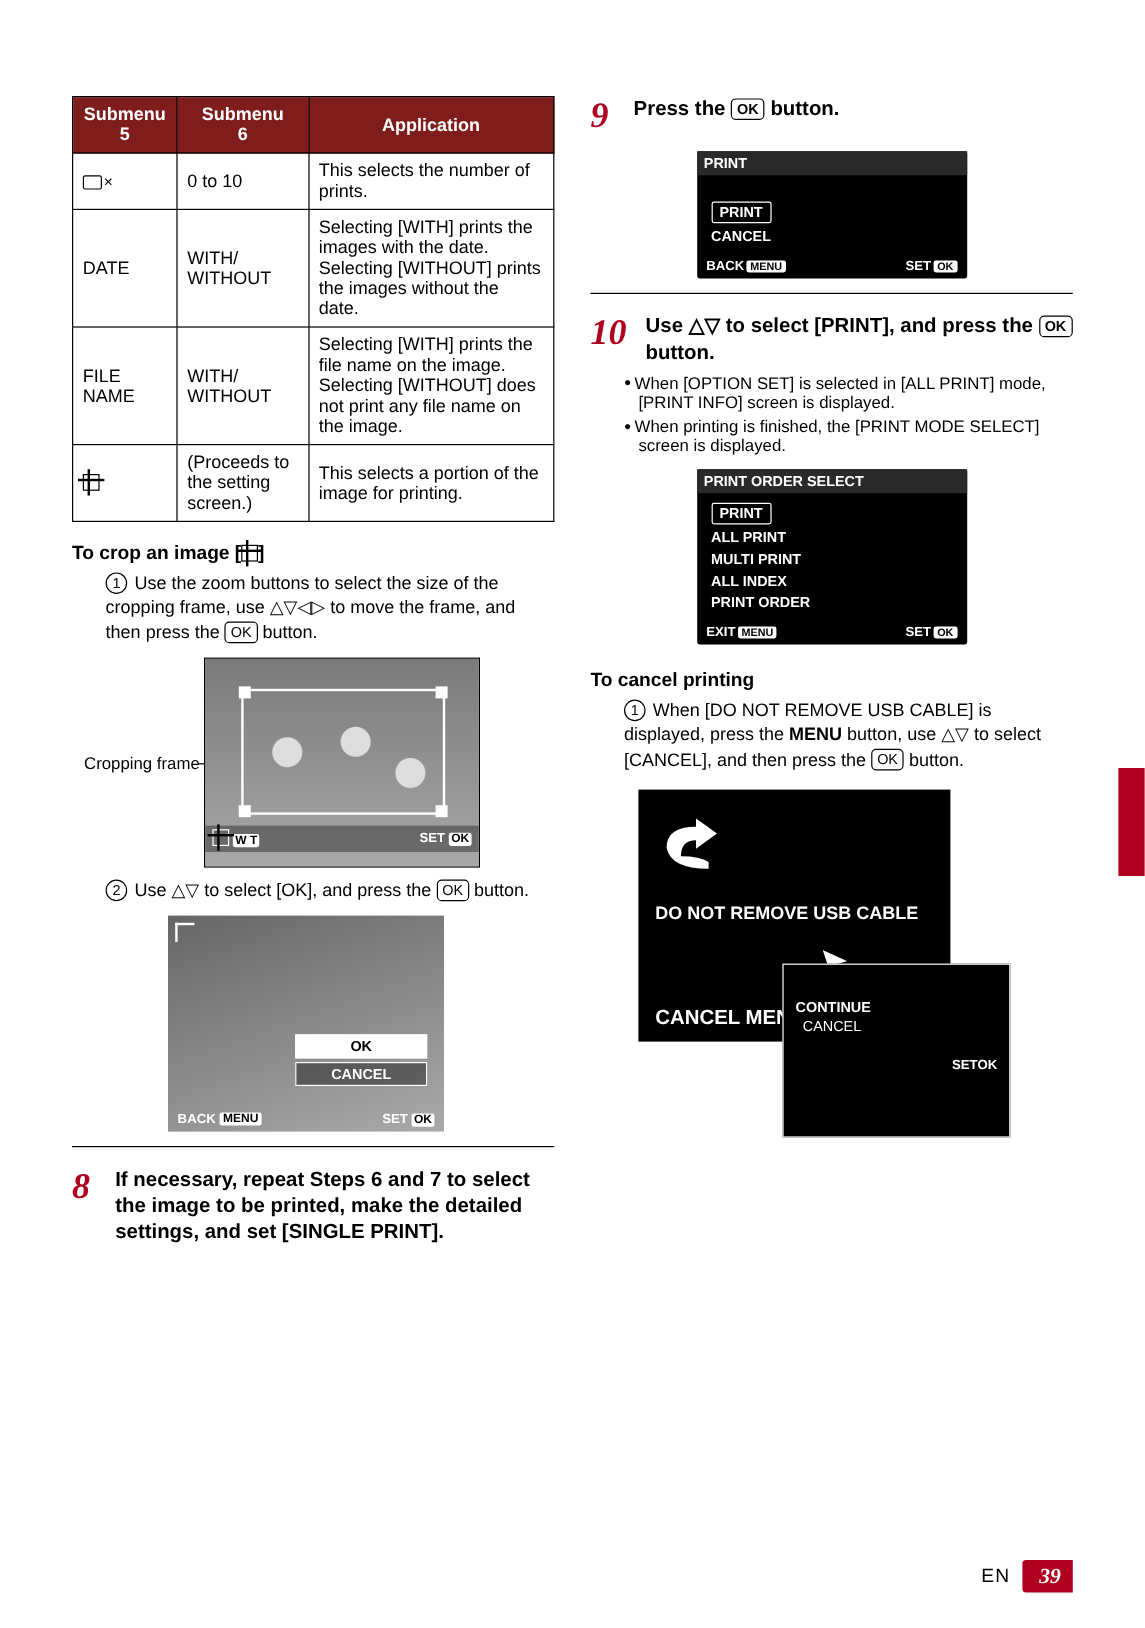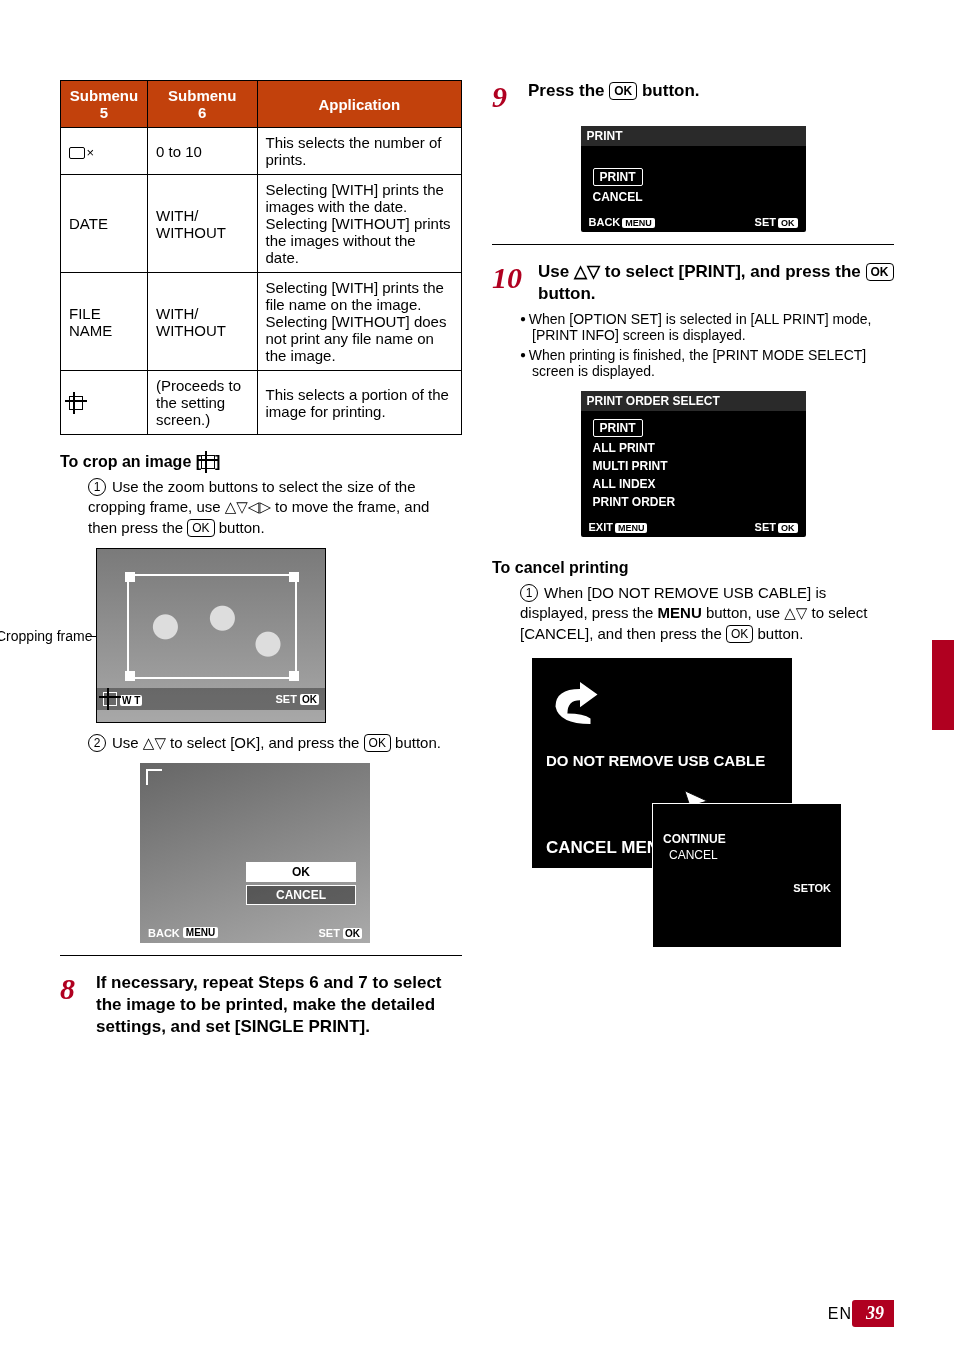--- a/index.html
+++ b/index.html
@@ -4,32 +4,32 @@
 <style>
   * { box-sizing: border-box; margin: 0; padding: 0; }
   html, body { width: 954px; height: 1357px; background: #fff; font-family: Arial, Helvetica, sans-serif; color: #000; }
   body { position: relative; padding: 80px 60px 40px 60px; }
   .cols { display: flex; gap: 30px; }
   .col { flex: 1; min-width: 0; }
 
   
   table { border-collapse: collapse; width: 100%; font-size: 15px; }
   th, td { border: 1px solid #000; padding: 6px 8px; text-align: left; vertical-align: middle; }
-  th { background: #c2410c; color: #fff; text-align: center; font-weight: bold; }
+  th { background: #7f1d1d; color: #fff; text-align: center; font-weight: bold; }
   th .small { display:block; }
 
   
   .subhead { font-weight: bold; font-size: 16px; margin: 18px 0 6px 0; }
   .indent { margin-left: 28px; font-size: 15px; line-height: 1.35; }
   .circ { display: inline-block; width: 18px; height: 18px; border: 1.5px solid #000; border-radius: 50%; text-align: center; font-size: 12px; line-height: 16px; margin-right: 6px; vertical-align: 1px; }
   .ok-btn { display: inline-block; border: 1.5px solid #000; border-radius: 4px; padding: 0 4px; font-size: 12px; line-height: 16px; vertical-align: 1px; }
   .sym { font-family: Arial, sans-serif; }
 
   
-  .photo-wrap { margin: 10px 0 10px 36px; position: relative; width: 212px; }
+  .photo-wrap { margin: 10px 0 10px 110px; position: relative; width: 212px; }
   .photo { width: 230px; height: 175px; background: linear-gradient(135deg,#8a8a8a,#bfbfbf); position: relative; border: 1px solid #000; overflow:hidden; }
   .people { position:absolute; inset:0; background:
      radial-gradient(circle at 30% 45%, #ddd 12px, transparent 13px),
      radial-gradient(circle at 55% 40%, #ddd 12px, transparent 13px),
      radial-gradient(circle at 75% 55%, #ddd 12px, transparent 13px),
      linear-gradient(180deg,#7a7a7a,#a8a8a8);
   }
   .crop-frame { position: absolute; left: 30px; top: 25px; width: 170px; height: 105px; border: 2px solid #fff; }
   .crop-frame .h { position:absolute; width:10px; height:10px; background:#fff; }
   .ht1{left:-4px;top:-4px}.ht2{right:-4px;top:-4px}.ht3{left:-4px;bottom:-4px}.ht4{right:-4px;bottom:-4px}
@@ -67,21 +67,21 @@
   
   .okpanel-wrap { margin:10px 0 10px 80px; width:230px; position:relative;}
   .okpanel-photo { width:230px; height:180px; background:linear-gradient(160deg,#666,#aaa); position:relative; overflow:hidden;}
   .corner-crop { position:absolute; left:6px; top:6px; width:16px; height:16px; border:2px solid #fff; border-right:none; border-bottom:none;}
   .okbox-stack { position:absolute; right:14px; bottom:38px; width:110px;}
   .okbox-stack .b { border:1.5px solid #fff; color:#fff; text-align:center; font-size:12px; font-weight:bold; padding:2px 0; margin-top:3px; background:rgba(0,0,0,.4);}
   .okbox-stack .b.sel { background:#fff; color:#000;}
   .okpanel-footer { position:absolute; left:0; right:0; bottom:0; display:flex; justify-content:space-between; padding:4px 8px; color:#fff; font-size:11px; font-weight:bold;}
 
   
-  .page-footer { position:absolute; right:60px; bottom:30px; display:flex; align-items:center; }
+  .page-footer { position:absolute; right:60px; bottom:30px; display:flex; align-items:center; gap:10px; }
   .page-footer .en { font-size:16px; letter-spacing:1px;}
   .page-footer .pn { background:#b00020; color:#fff; font-style:italic; font-weight:bold; padding:3px 10px 3px 14px; border-radius:3px 0 0 3px; font-size:18px; font-family:'Times New Roman',serif;}
   .edge-tab { position:absolute; right:0; top:640px; width:22px; height:90px; background:#b00020;}
 
   .tri-up::before{content:"△";} .tri-dn::before{content:"▽";}
   .tri-l::before{content:"◁";} .tri-r::before{content:"▷";}
 
   .crop-icon { display:inline-block; width:14px; height:14px; border:1.8px solid #000; position:relative; vertical-align:-2px;}
   .crop-icon::before{content:""; position:absolute; left:-5px; top:3px; width:22px; height:1.8px; background:#000;}
   .crop-icon::after{content:""; position:absolute; top:-5px; left:3px; height:22px; width:1.8px; background:#000;}

